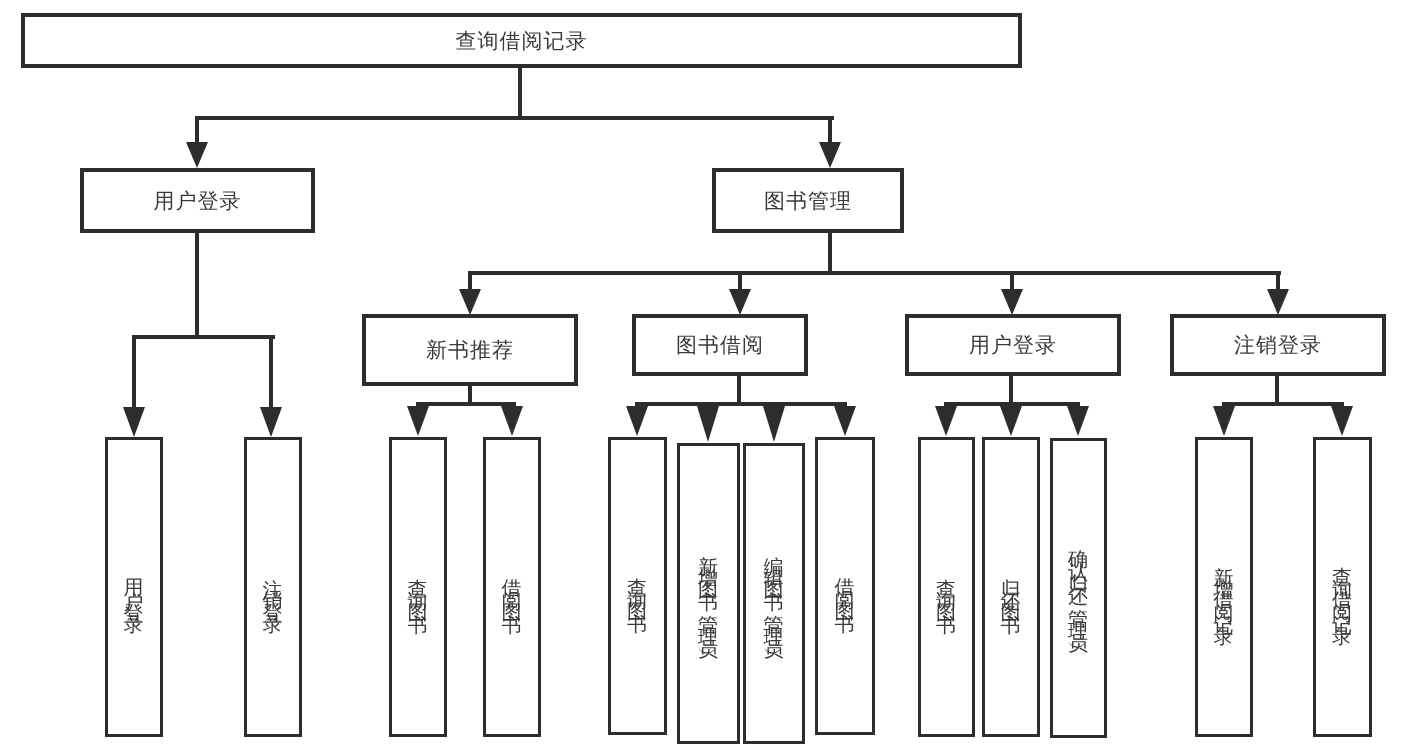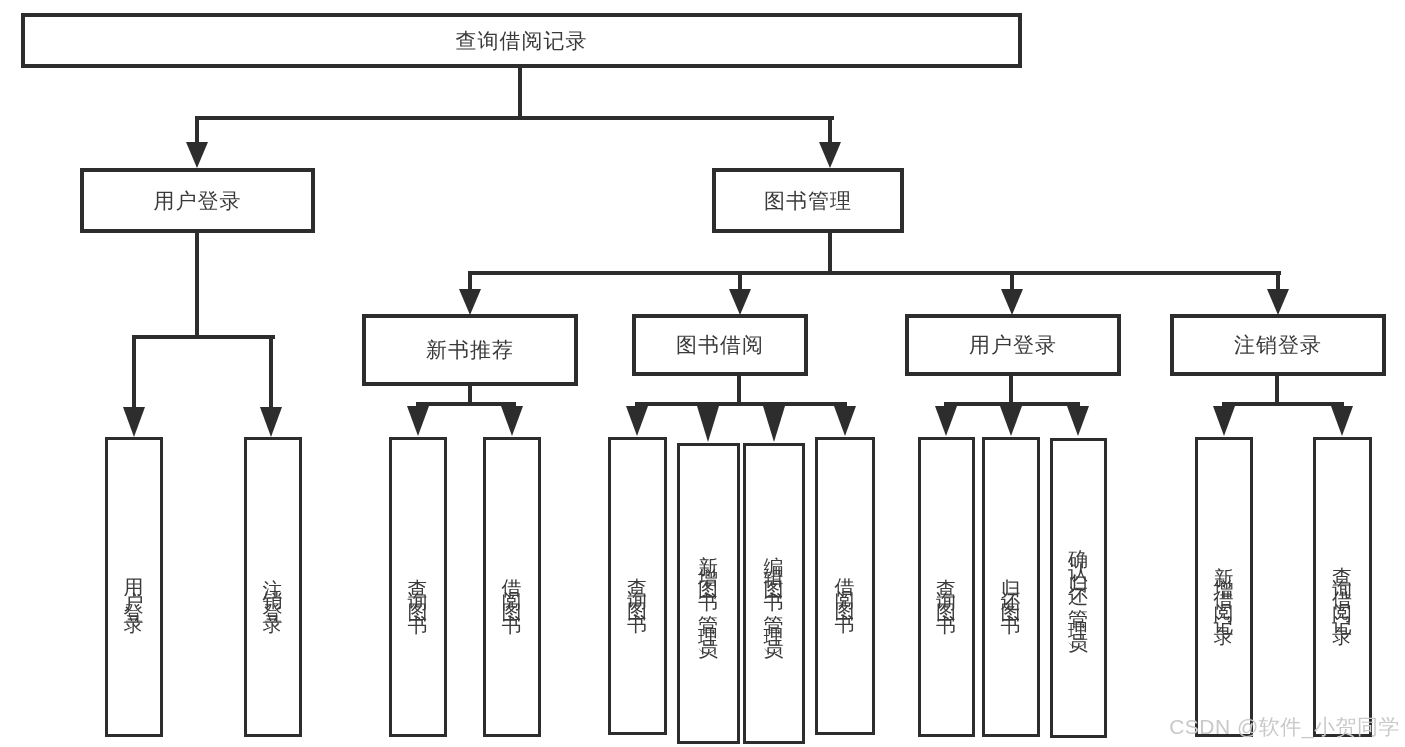--- a/index.html
+++ b/index.html
@@ -226,14 +226,13 @@
     <span class="vtext">确认归还（管理员）</span>
   </div>
 
   <div class="vbox" id="lf-br-0">
     <span class="vtext">新增借阅记录</span>
   </div>
   <div class="vbox" id="lf-br-1">
     <span class="vtext">查询借阅记录</span>
   </div>
 
-  <div id="wm">CSDN @软件_小贺同学</div>
 </div>
 
 </body></html>

